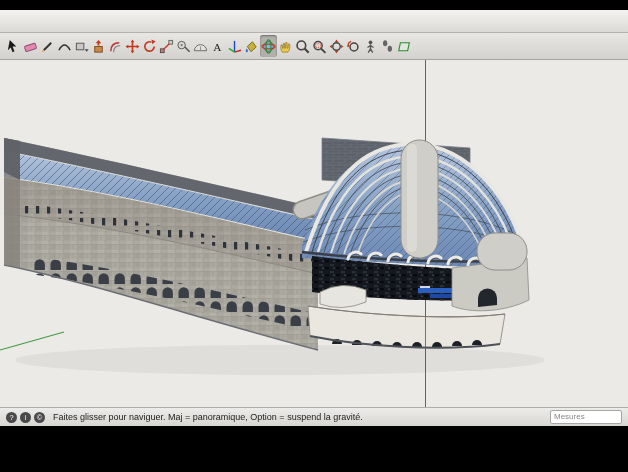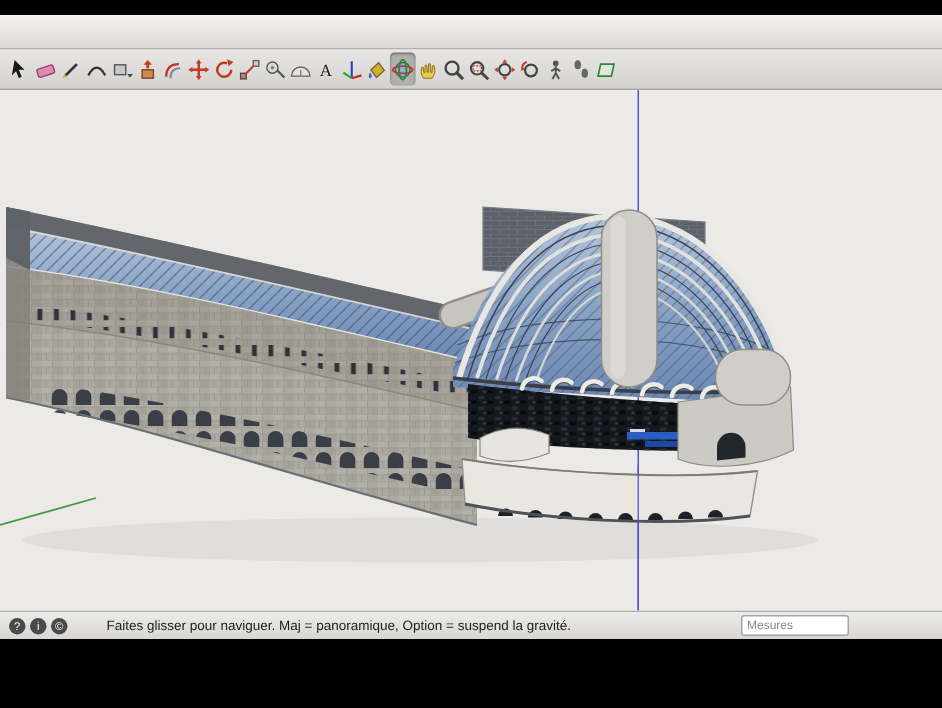--- a/index.html
+++ b/index.html
@@ -11,22 +11,22 @@
            display:flex;align-items:center;padding:0 5px;}
   .tool{width:17px;height:22px;display:flex;align-items:center;justify-content:center;border-radius:3px;flex:0 0 auto;}
   .tool svg{width:15px;height:15px;display:block;}
   .tool.active{background:#b2b0ac;box-shadow:inset 0 1px 2px rgba(0,0,0,.4);}
   .canvas{position:relative;width:628px;height:347px;background:#eceae6;}
   .canvas svg.scene{display:block;width:628px;height:347px;}
   .statusbar{height:18px;background:linear-gradient(#ececea,#d8d6d2);border-top:1px solid #b0aeaa;
              display:flex;align-items:center;padding:0 6px;font-size:9px;color:#222;}
   .sicon{width:11px;height:11px;border-radius:50%;background:#4a4a4a;color:#fff;font-size:7.5px;
          line-height:11px;text-align:center;margin-right:3px;flex:0 0 auto;}
-  .hint{margin-left:23px;white-space:nowrap;overflow:hidden;text-align:right;}
-  .measure{margin-left:auto;margin-right:56px;width:64px;height:12px;background:#fff;
+  .hint{margin-left:5px;white-space:nowrap;overflow:hidden;text-align:right;}
+  .measure{margin-left:auto;width:64px;height:12px;background:#fff;
            border:1px solid #a8a6a2;border-radius:2px;font-size:8px;color:#888;line-height:12px;padding:0 3px;}
 </style>
 </head>
 <body>
 
 <div class="screen">
   <div class="window">
 
     <div class="titlebar"></div>
 

